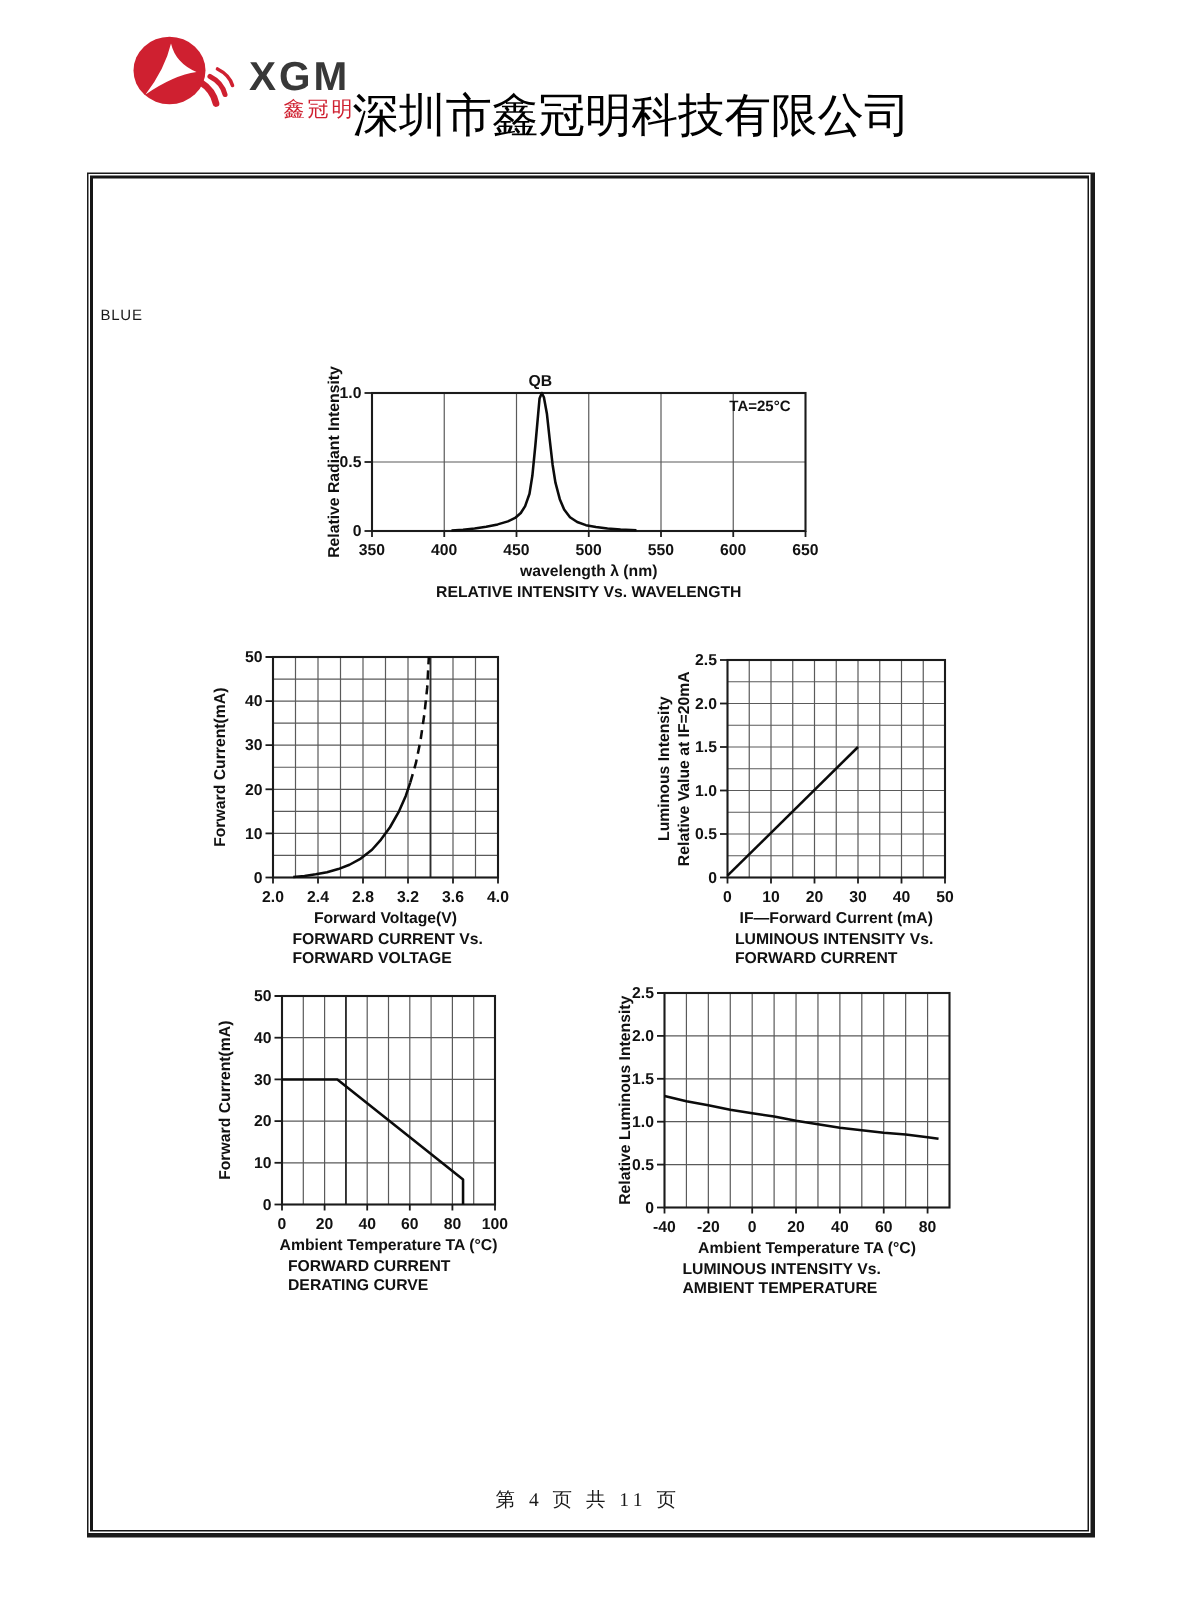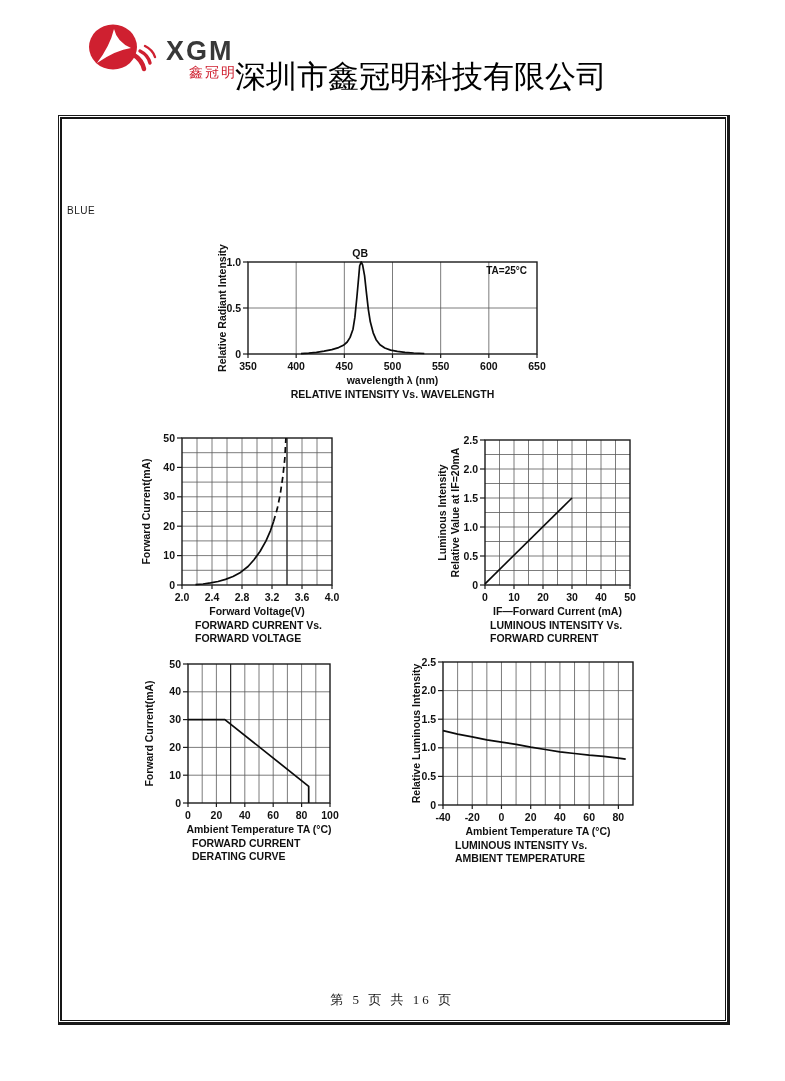--- a/index.html
+++ b/index.html
@@ -283,14 +283,14 @@
         <text x="46" y="63.099999999999994" text-anchor="end" font-size="10.5">2.0</text>
         <line x1="48" y1="31" x2="53" y2="31" stroke="#1b1b1b" stroke-width="1.2"></line>
         <text x="46" y="34.5" text-anchor="end" font-size="10.5">2.5</text>
         <polyline points="53.0,99.6 67.6,103.1 82.2,105.9 96.8,108.8 111.5,111.1 126.1,113.4 140.7,116.2 155.3,118.5 169.9,120.8 184.5,122.5 199.2,124.2 213.8,125.4 228.4,127.1 235.7,128.2" fill="none" stroke="#0b0b0b" stroke-width="1.7" stroke-linejoin="round"></polyline>
         <text transform="translate(30,102.5) rotate(-90)" text-anchor="middle" font-size="10.5">Relative Luminous Intensity</text>
         <text x="148" y="204" text-anchor="middle" font-size="10.5">Ambient Temperature TA (°C)</text>
         <text x="65" y="218" text-anchor="start" font-size="10.5">LUMINOUS  INTENSITY  Vs.</text>
         <text x="65" y="231" text-anchor="start" font-size="10.5">AMBIENT  TEMPERATURE</text>
       </svg></div>
 
-  <div class="footer">第 5 页 共 16 页</div>
+  <div class="footer">第 4 页 共 11 页</div>
 </div>
 
 </body></html>

